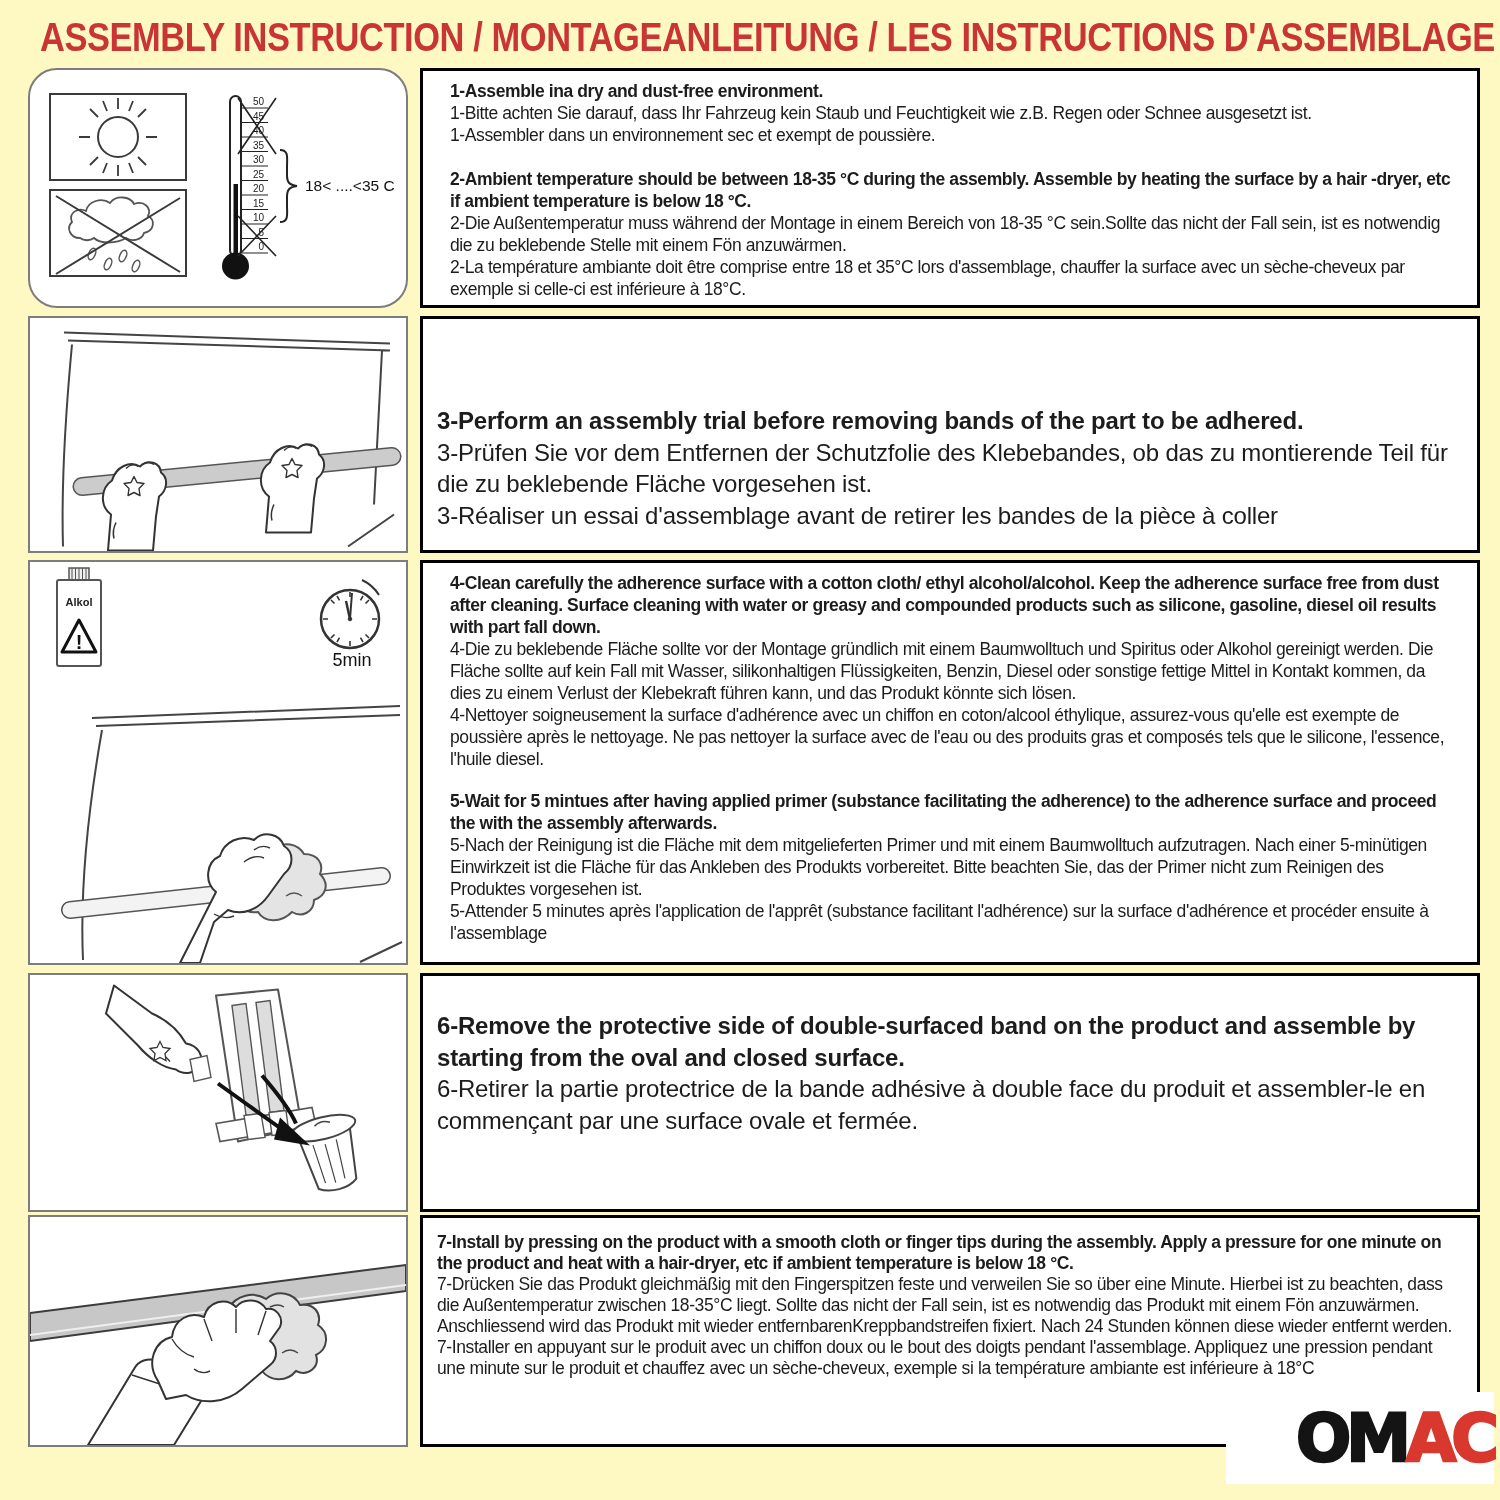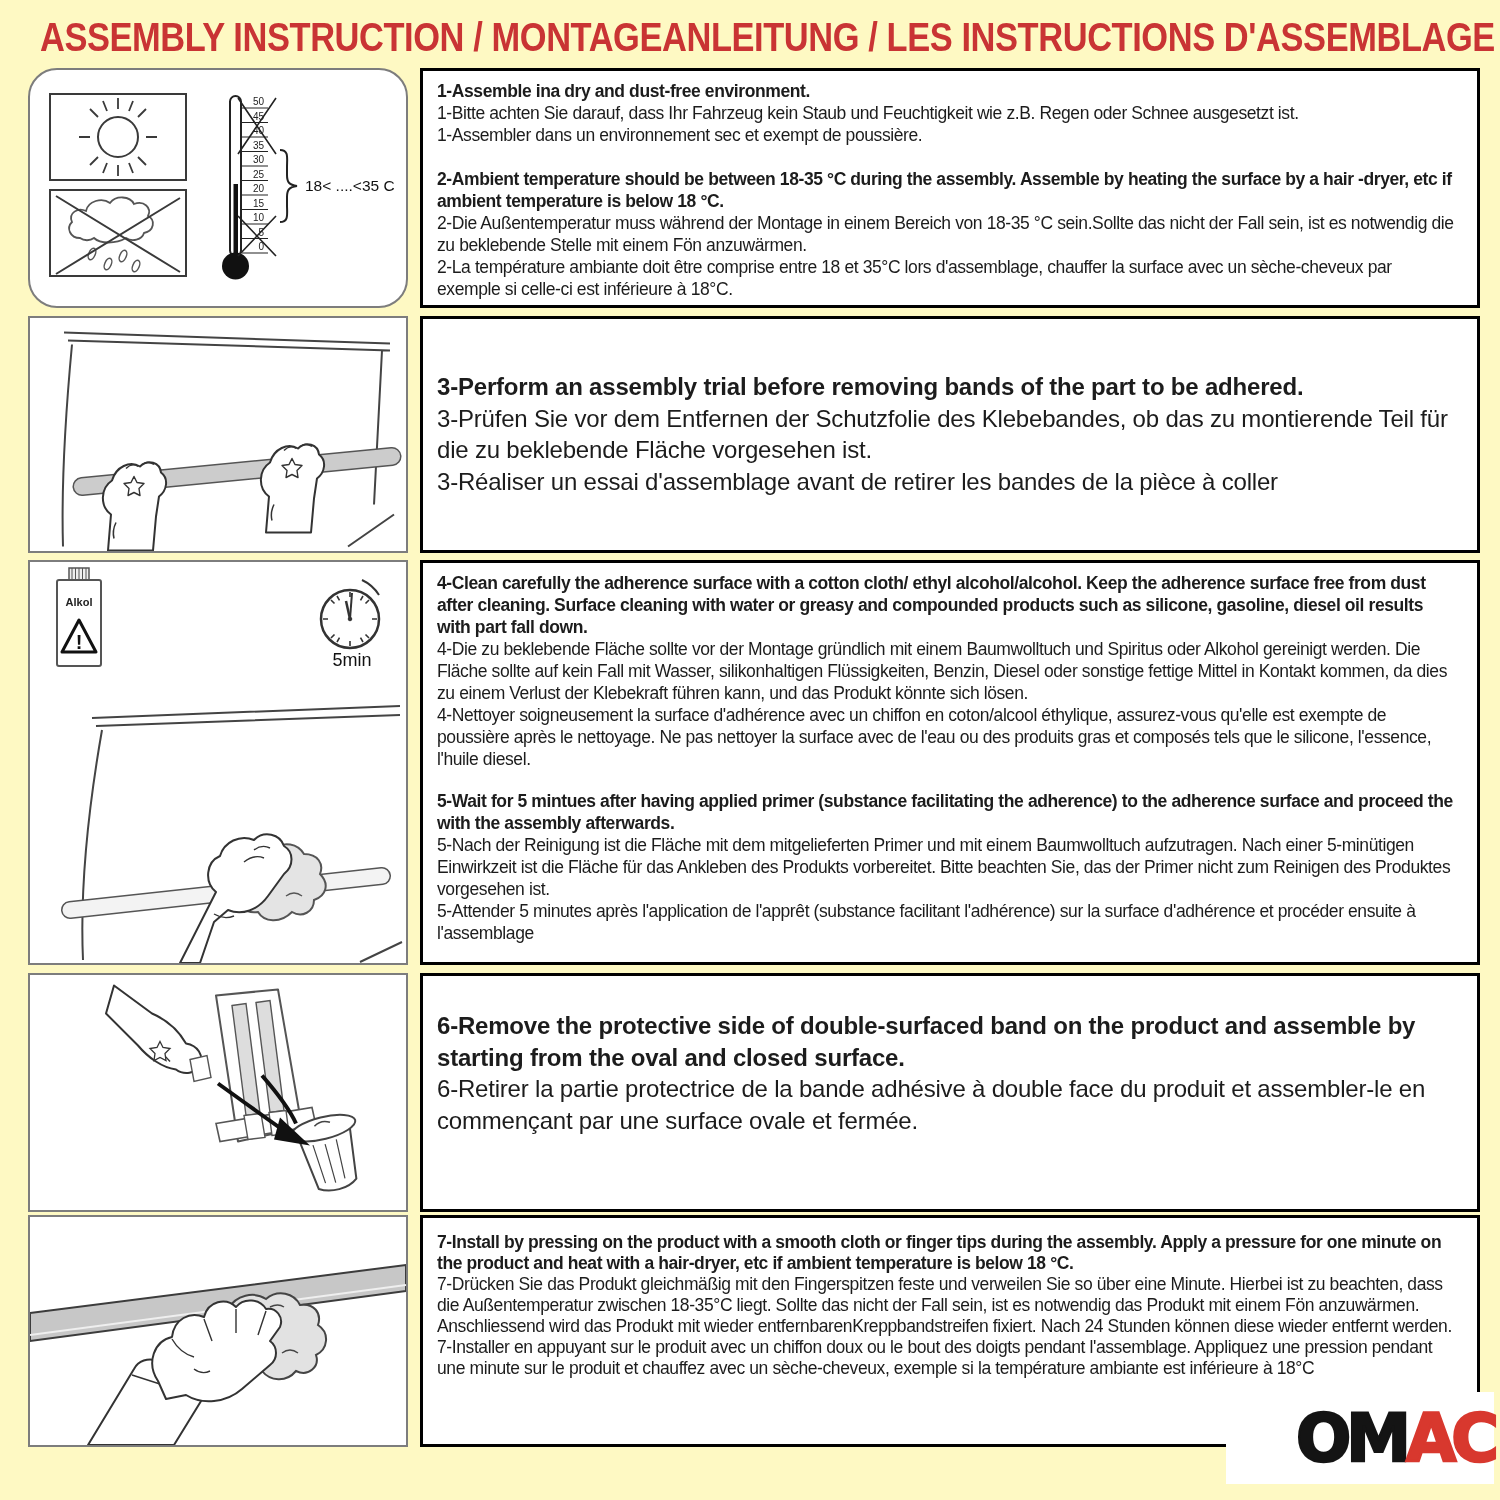--- a/index.html
+++ b/index.html
@@ -6,26 +6,26 @@
   body{width:1500px;height:1500px;position:relative;font-family:"Liberation Sans","DejaVu Sans",sans-serif;color:#1c1c1c;}
   .page{position:absolute;left:0;top:0;width:1500px;height:1500px;background:#fef9c3;overflow:hidden;}
   .title{position:absolute;top:14px;left:40px;font-size:41px;font-weight:700;color:#c93434;white-space:nowrap;
          transform:scaleX(0.84);transform-origin:0 0;letter-spacing:-0.5px;}
   .ill{position:absolute;left:28px;width:380px;background:#fff;border:2px solid #7d7d7d;box-sizing:border-box;}
   .txt{position:absolute;left:420px;width:1060px;background:#fff;border:3px solid #000;box-sizing:border-box;
        padding:9px 20px 8px 14px;overflow:hidden;}
   .ill svg{display:block;width:100%;height:100%;}
   p{margin:0;}
   .b{font-weight:700;}
-  .s{font-size:17.5px;line-height:22px;letter-spacing:-0.4px;}
+  .s{font-size:17.5px;line-height:22px;letter-spacing:-0.4px;margin-left:13px;}
   .s5{font-size:17.5px;line-height:21px;letter-spacing:-0.4px;}
   .m{font-size:24px;line-height:31.5px;letter-spacing:-0.2px;}
   .gap{margin-top:22px;}
   .gap3{margin-top:20px;}
-  .pt2{padding-top:52px;}
+  .pt2{padding-top:86px;}
   .pt4{padding-top:34px;}
   .pt5{padding-top:14px;}
   .logo{position:absolute;left:1226px;top:1392px;width:268px;height:92px;background:#fff;z-index:3;
         display:flex;align-items:center;justify-content:flex-end;
         font-family:"DejaVu Sans","Liberation Sans",sans-serif;font-weight:700;font-size:65px;letter-spacing:-5px;line-height:1;}
   .logo .k{color:#141414;-webkit-text-stroke:2.5px #141414;}
   .logo .r{color:#d8382e;-webkit-text-stroke:2.5px #d8382e;}
   text{font-family:"Liberation Sans","DejaVu Sans",sans-serif;}
 </style>
 </head>

